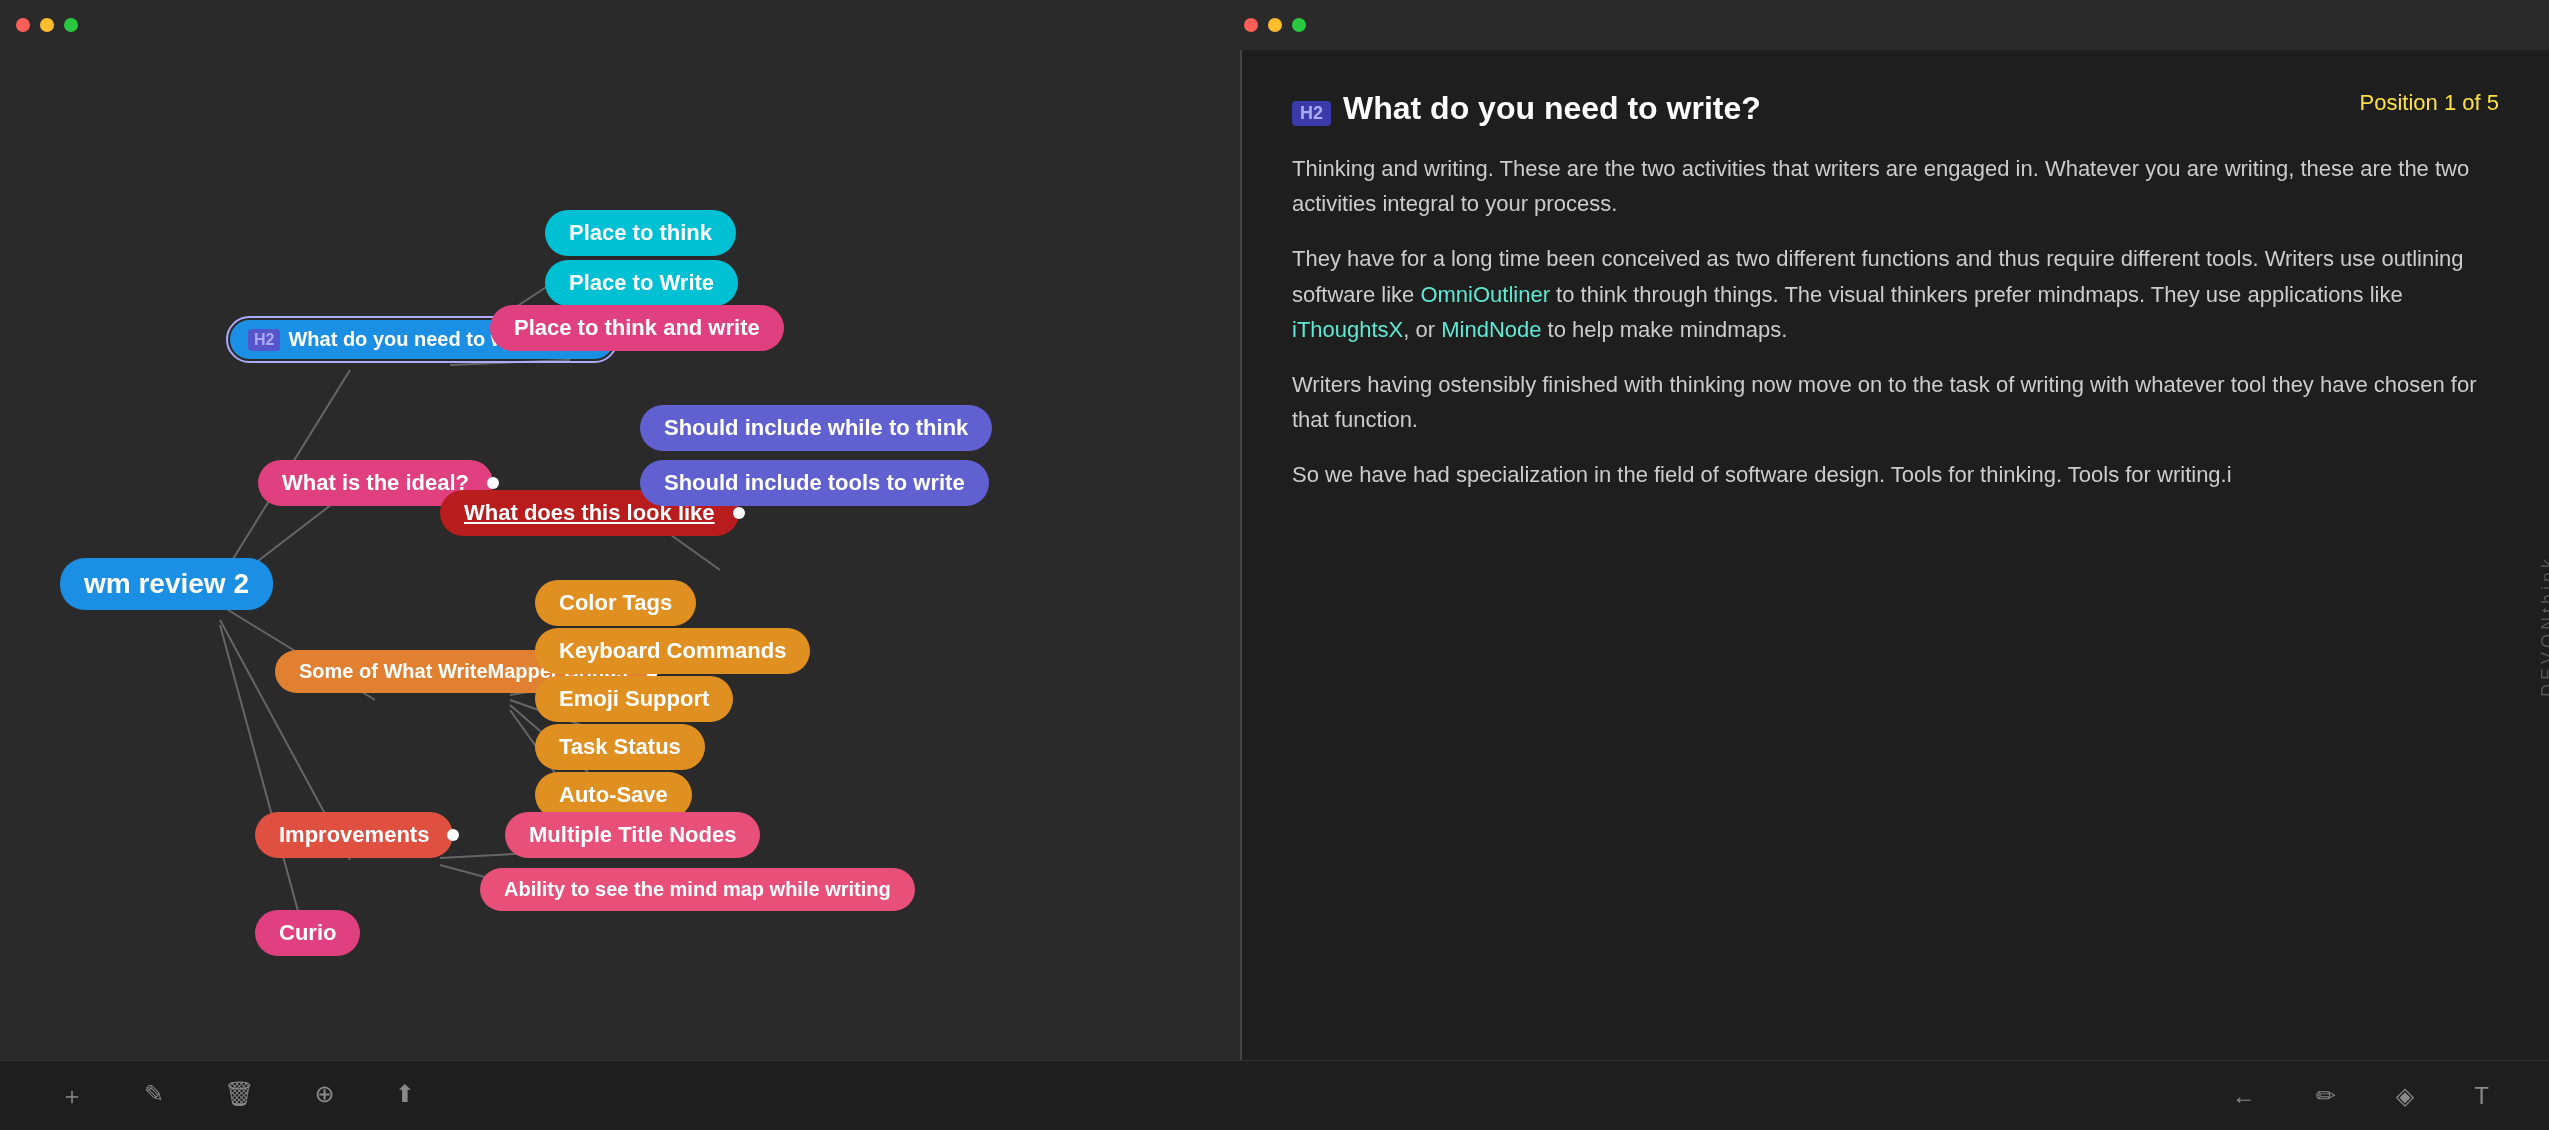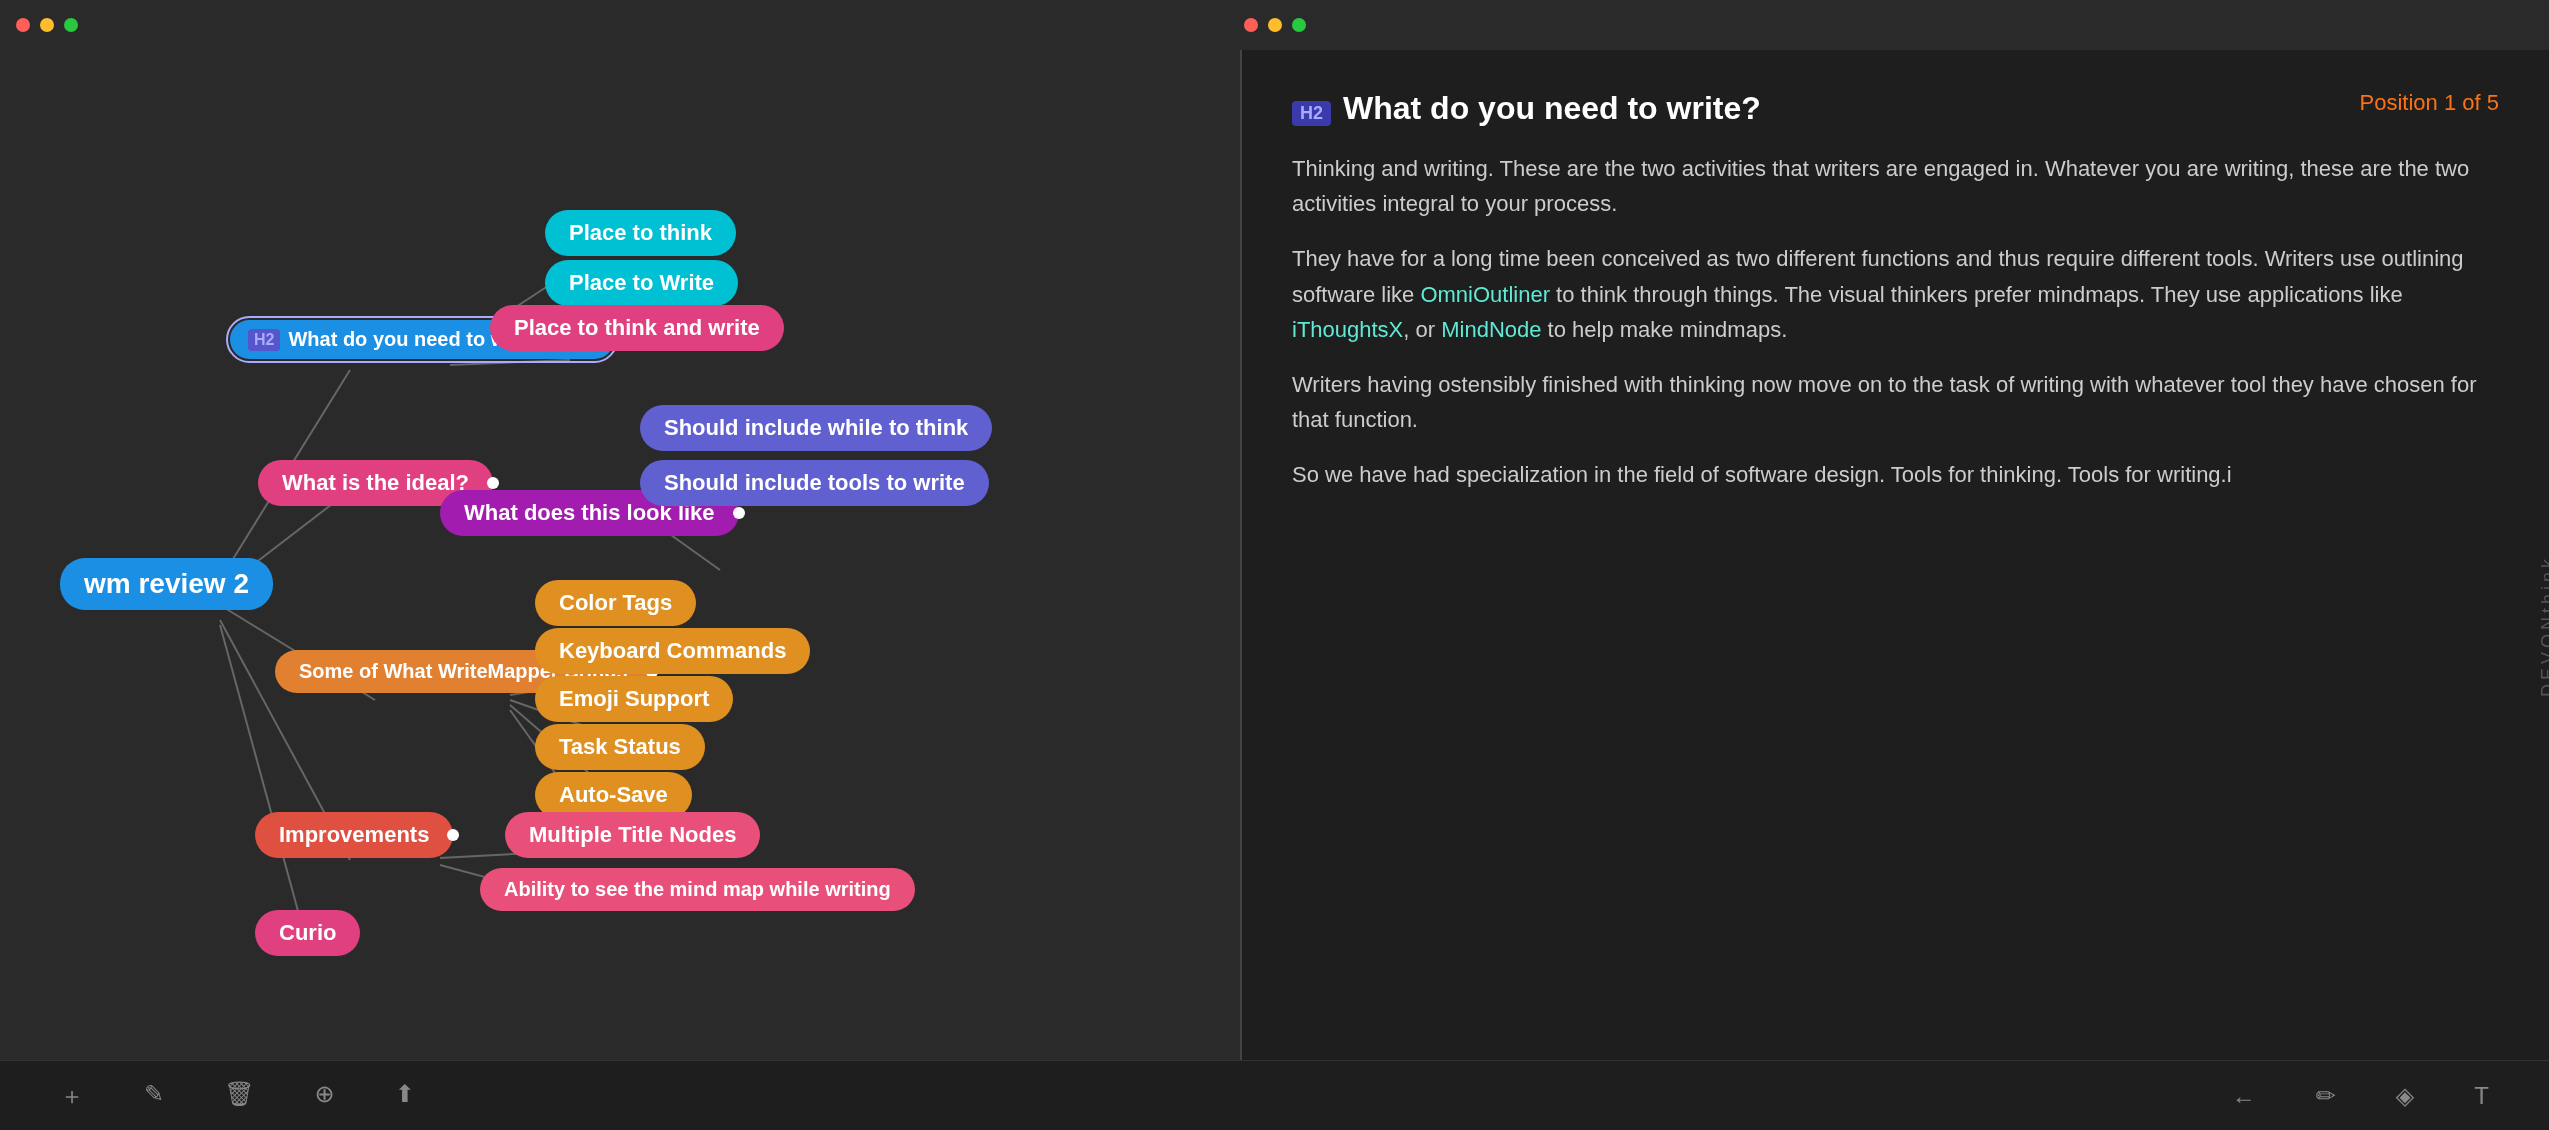--- a/index.html
+++ b/index.html
@@ -92,21 +92,21 @@
       border-radius: 4px;
     }
 
     .panel-title {
       font-size: 32px;
       font-weight: 700;
       color: #ffffff;
     }
 
     .position-label {
-      color: #f97316;
+      color: #fde047;
       font-size: 22px;
     }
 
     .panel-body p {
       font-size: 22px;
       line-height: 1.6;
       color: #cccccc;
       margin-bottom: 20px;
     }
 
@@ -162,21 +162,21 @@
       color: white;
       white-space: nowrap;
       display: flex;
       align-items: center;
       justify-content: center;
       cursor: pointer;
     }
 
     .node-blue { background: #1a8fe3; }
     .node-cyan { background: #00c0d4; }
-    .node-purple { background: #a21caf; }
+    .node-purple { background: #b91c1c; text-decoration: underline; }
     .node-pink { background: #e04080; }
     .node-pink-light { background: #e8507a; }
     .node-orange { background: #e08030; }
     .node-yellow-orange { background: #e09020; }
     .node-red-orange { background: #e05040; }
     .node-violet { background: #6060d0; }
     .node-dark-violet { background: #5050c0; }
     .node-selected {
       outline: 2px solid #aaaaff;
       outline-offset: 2px;

